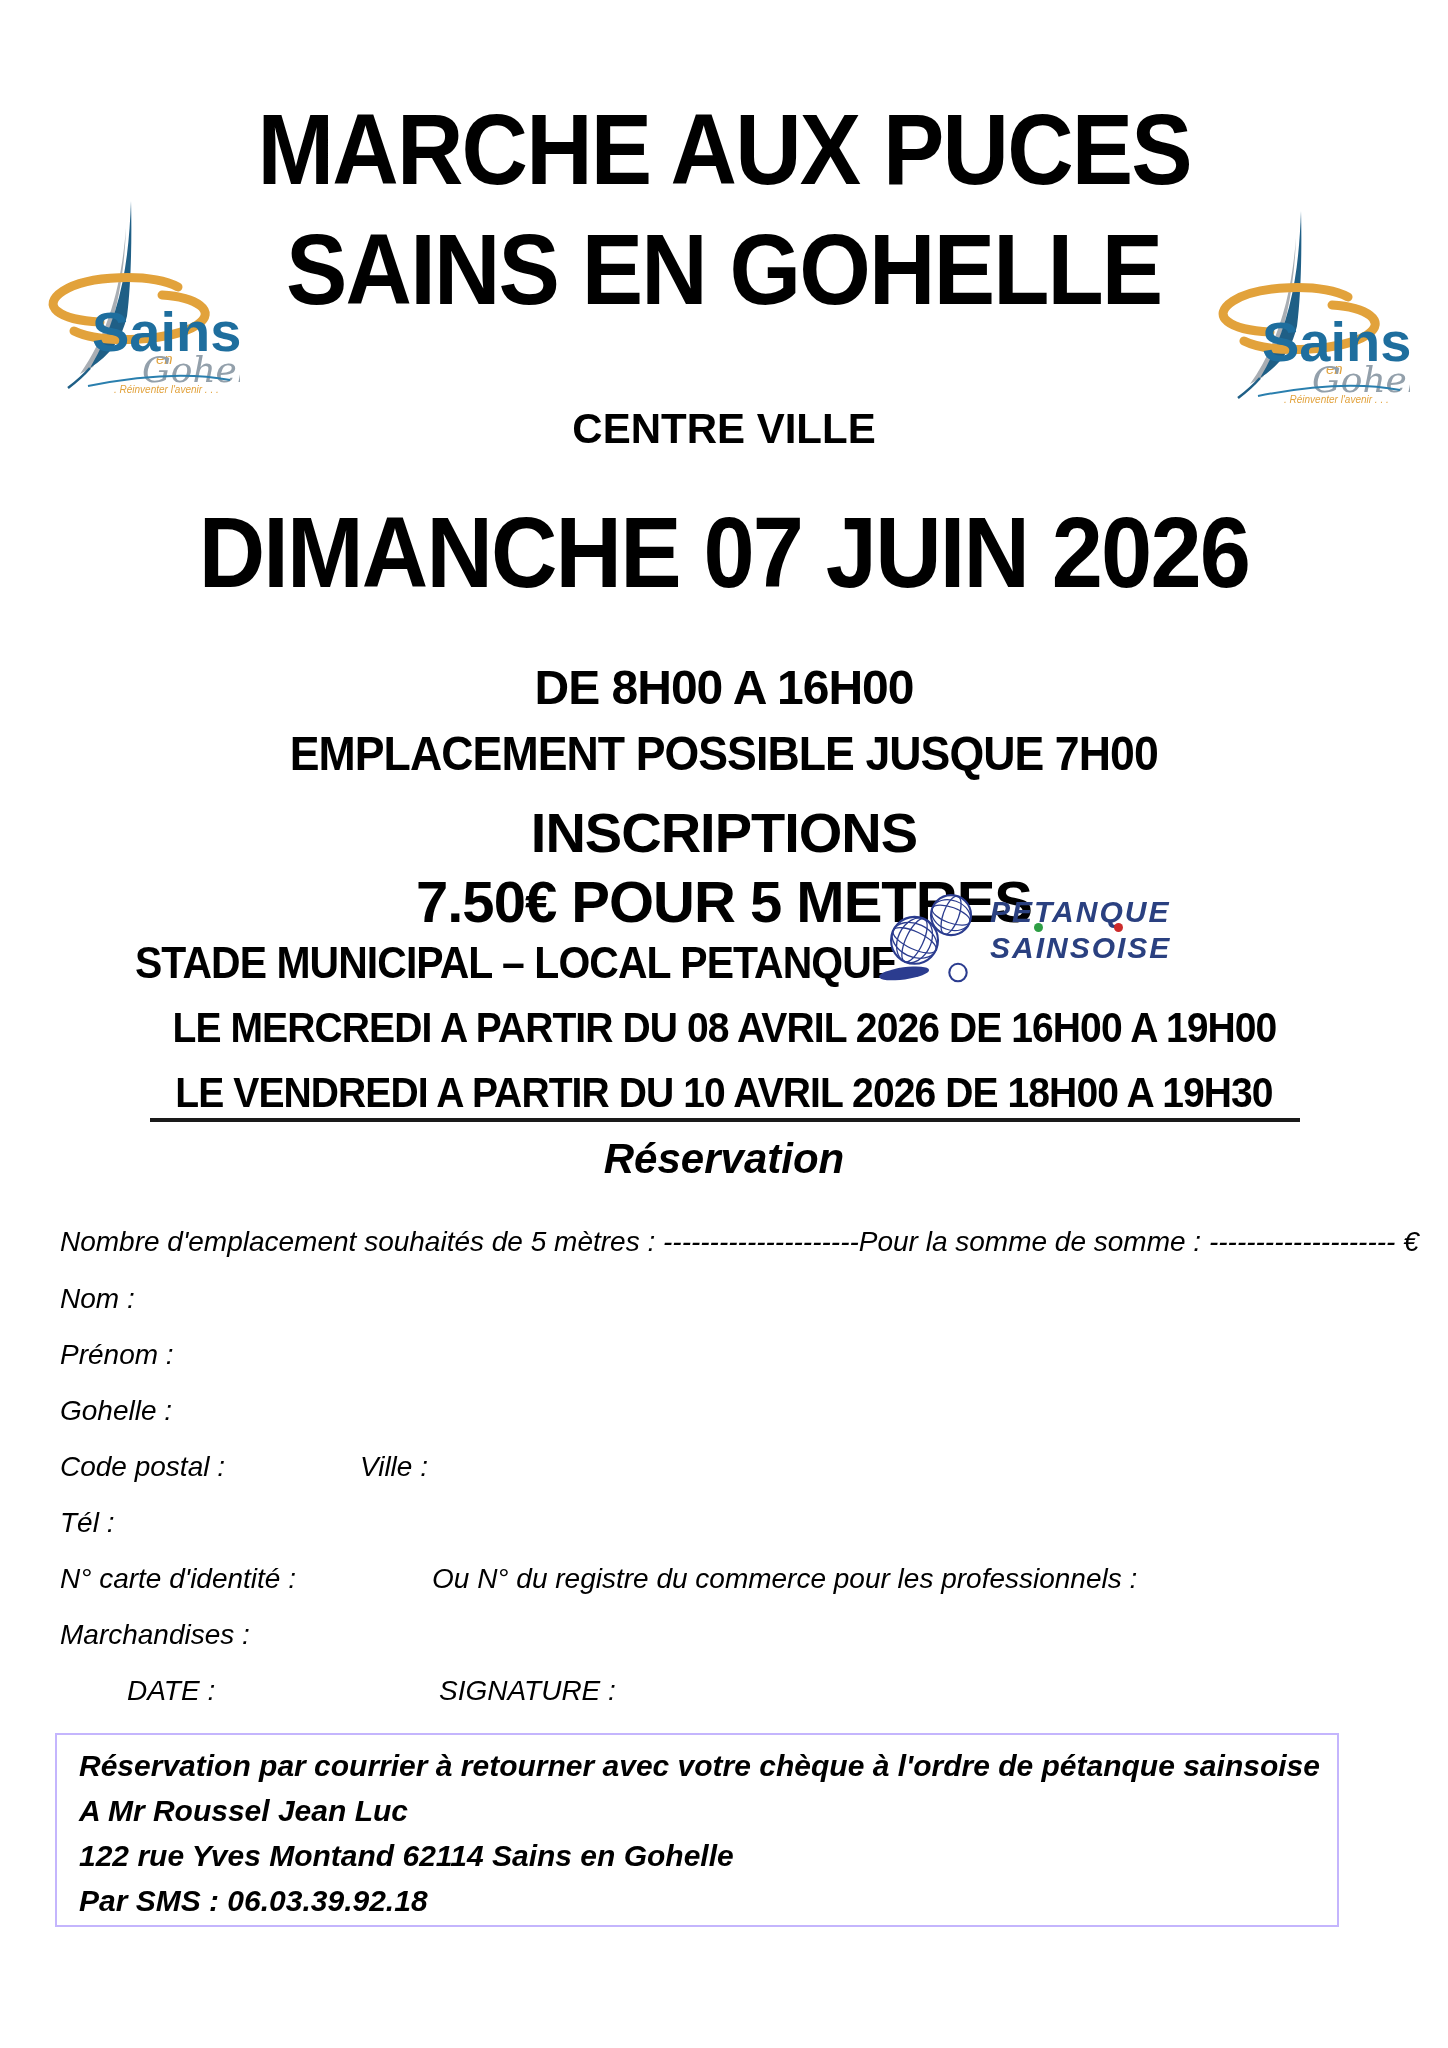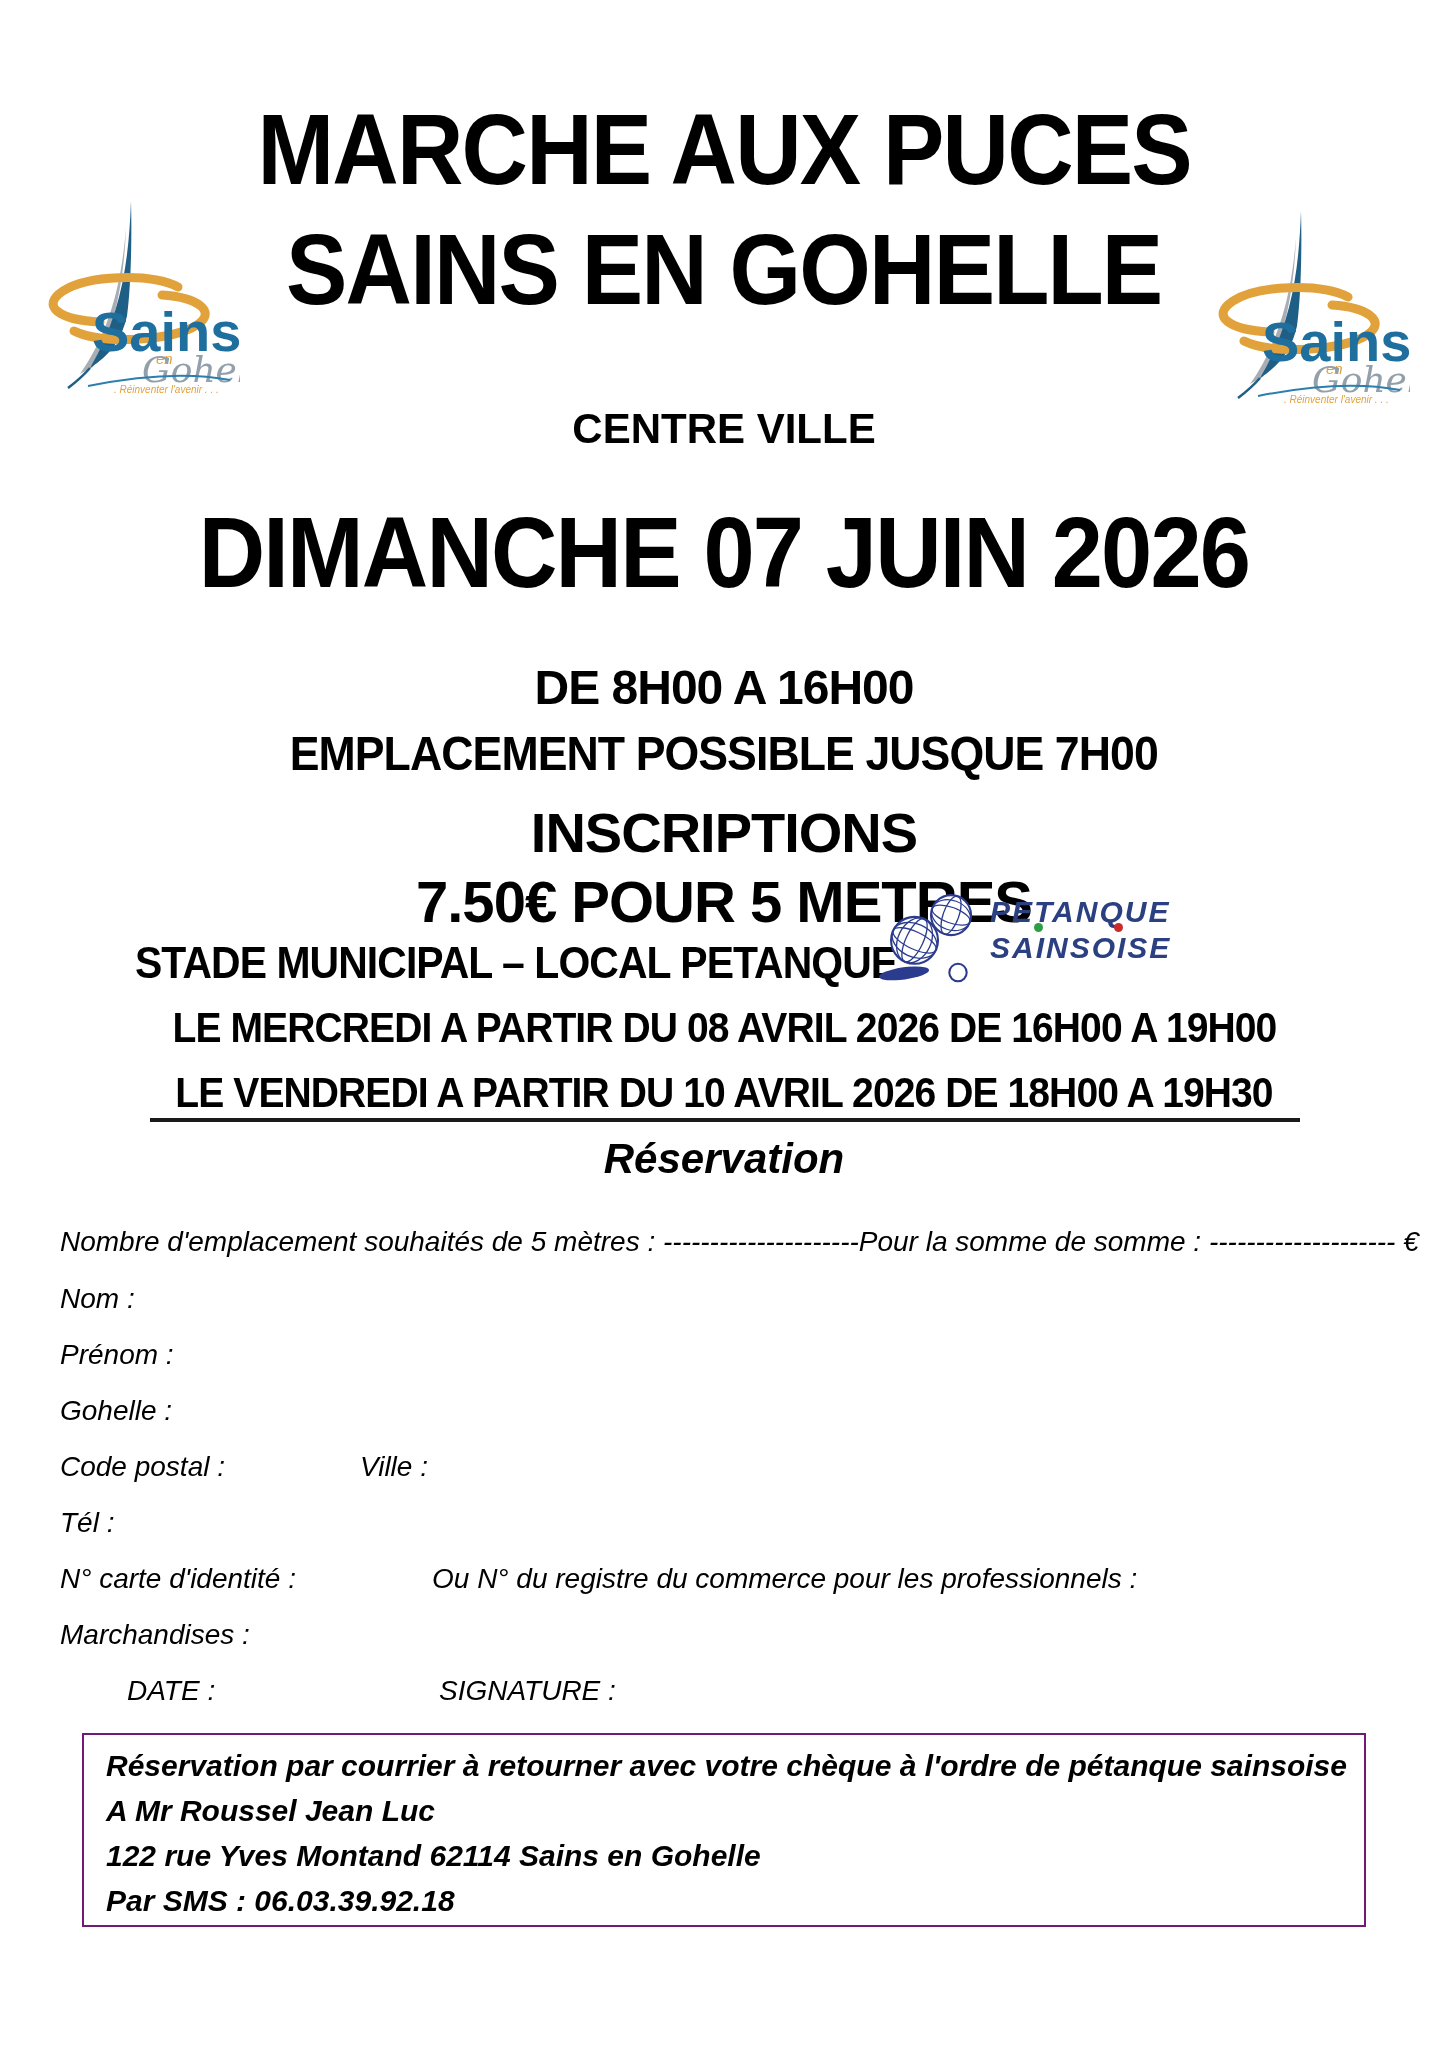--- a/index.html
+++ b/index.html
@@ -25,21 +25,21 @@
   .mid44    { font-size:44px;  letter-spacing:-1px; font-weight:bold; }
   .mid42    { font-size:42px;  letter-spacing:-1px; font-weight:bold; }
 
   .rule { position:absolute; left:150px; top:1118px; width:1150px; height:4px;
           border-top:1px solid #1a1a1a; border-bottom:3px solid #1a1a1a; }
   .resa-heading { top:1135px; font-size:42px; }
 
   .form-line { position:absolute; left:60px; font-style:italic; font-size:28px; white-space:nowrap; }
 
   .footer-box { position:absolute; left:55px; top:1733px; width:1284px; height:194px;
-                border:2px solid #701a75; padding:8px 22px;margin-left:27px; }
+                border:2px solid #c4b5fd; padding:8px 22px; }
   .footer-box div { font-size:30px; font-weight:bold; font-style:italic; line-height:45px; white-space:nowrap; }
 
   .city-logo { position:absolute; }
   .petanque-logo { position:absolute; left:878px; top:880px; display:flex; align-items:flex-start; }
   .petanque-text { margin-left:12px; padding-top:14px; color:#2a4080;
                    font-weight:bold; font-style:italic; font-size:30px; letter-spacing:2px; line-height:36px; }
   .pl2-wrap { position:relative; }
   .dot { position:absolute; width:9px; height:9px; border-radius:50%; top:-7px; }
   .dot.green { left:44px;  background:#2e9e44; }
   .dot.red   { left:124px; background:#cc2b2b; }

